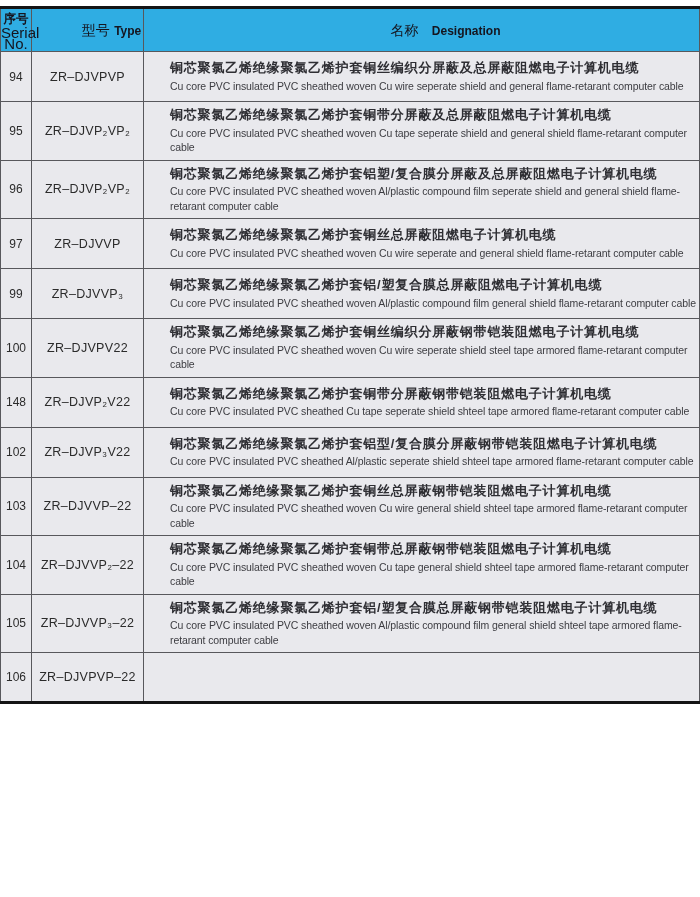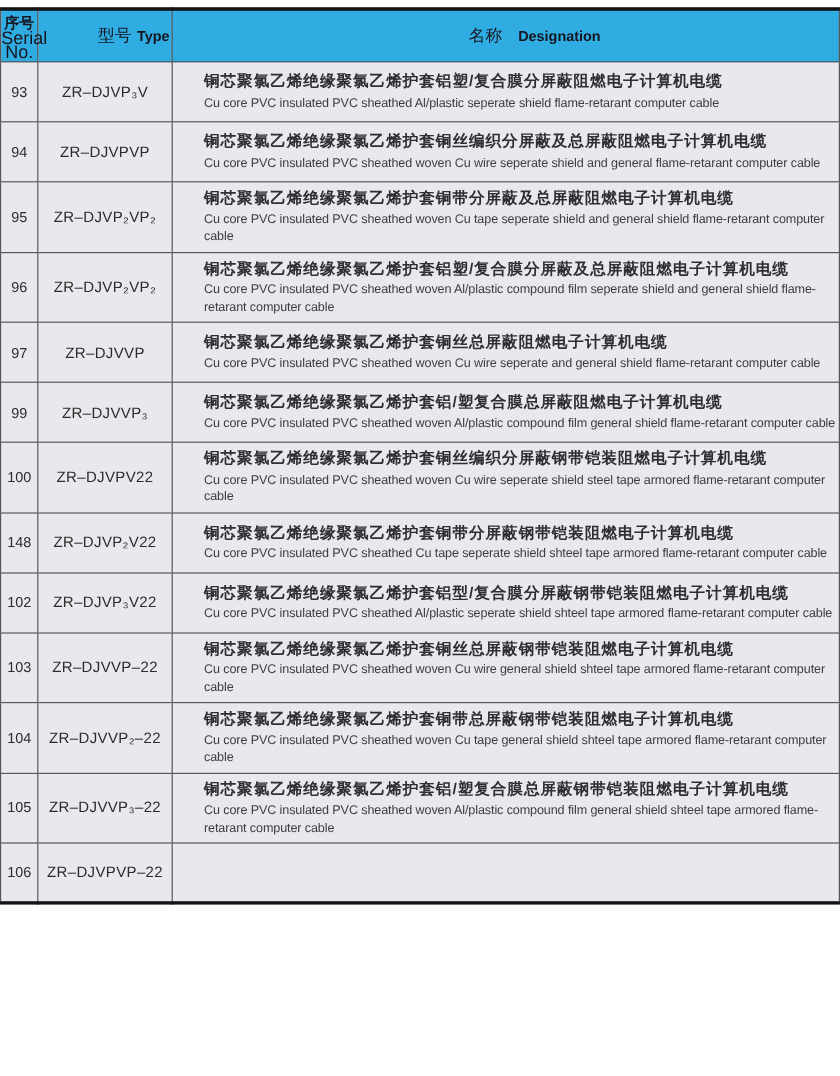--- a/index.html
+++ b/index.html
@@ -112,28 +112,20 @@
         </th>
         <th>
           <span class="hdr-zh-big">名称</span>&nbsp;&nbsp;
           <span class="hdr-en">Designation</span>
         </th>
       </tr>
     </thead>
     <tbody>
 
 
-  <tr>
-    <td class="c-serial">93</td>
-    <td class="c-type">ZR–DJVP₃V</td>
-    <td class="c-name">
-      <div class="zh">铜芯聚氯乙烯绝缘聚氯乙烯护套铝塑/复合膜分屏蔽阻燃电子计算机电缆</div>
-      <div class="en">Cu core PVC insulated PVC sheathed Al/plastic seperate shield  flame-retarant computer cable</div>
-    </td>
-  </tr>
 
   <tr>
     <td class="c-serial">94</td>
     <td class="c-type">ZR–DJVPVP</td>
     <td class="c-name">
       <div class="zh">铜芯聚氯乙烯绝缘聚氯乙烯护套铜丝编织分屏蔽及总屏蔽阻燃电子计算机电缆</div>
       <div class="en">Cu core PVC insulated PVC sheathed woven Cu wire seperate shield and general flame-retarant computer cable</div>
     </td>
   </tr>
 

